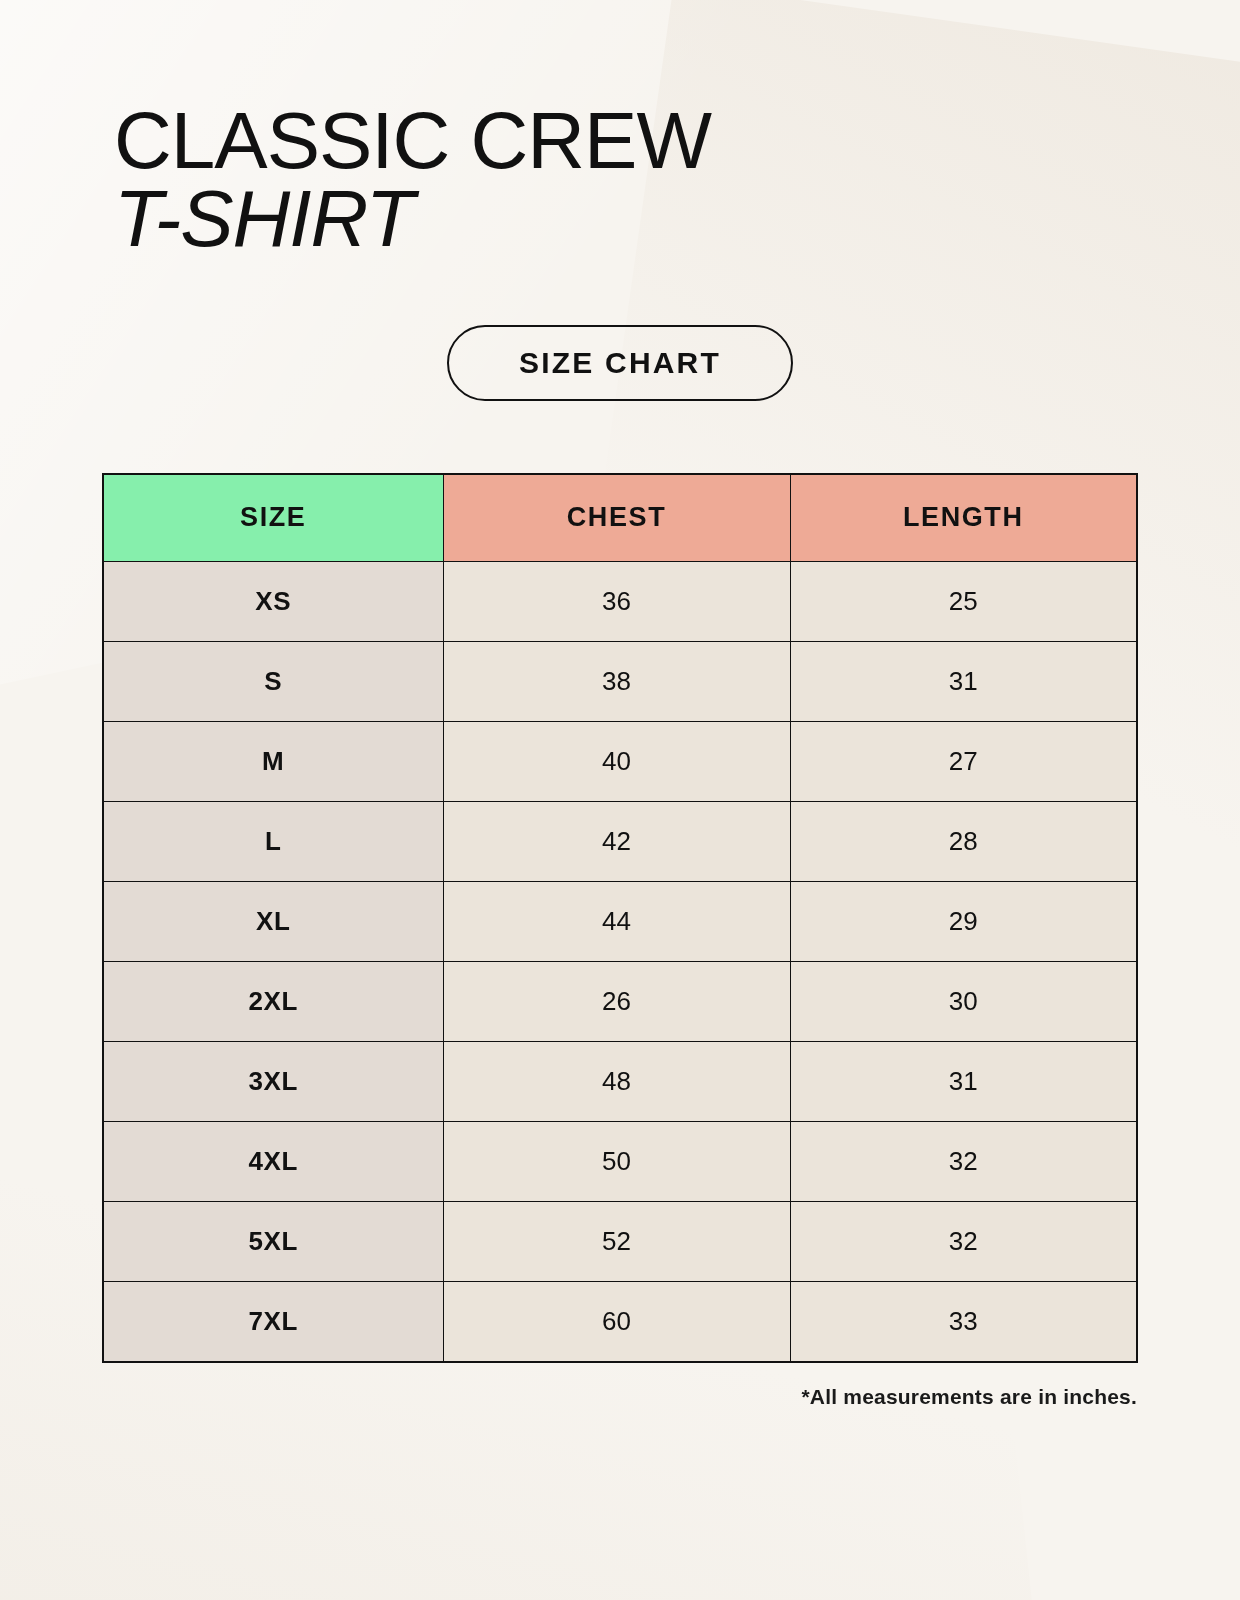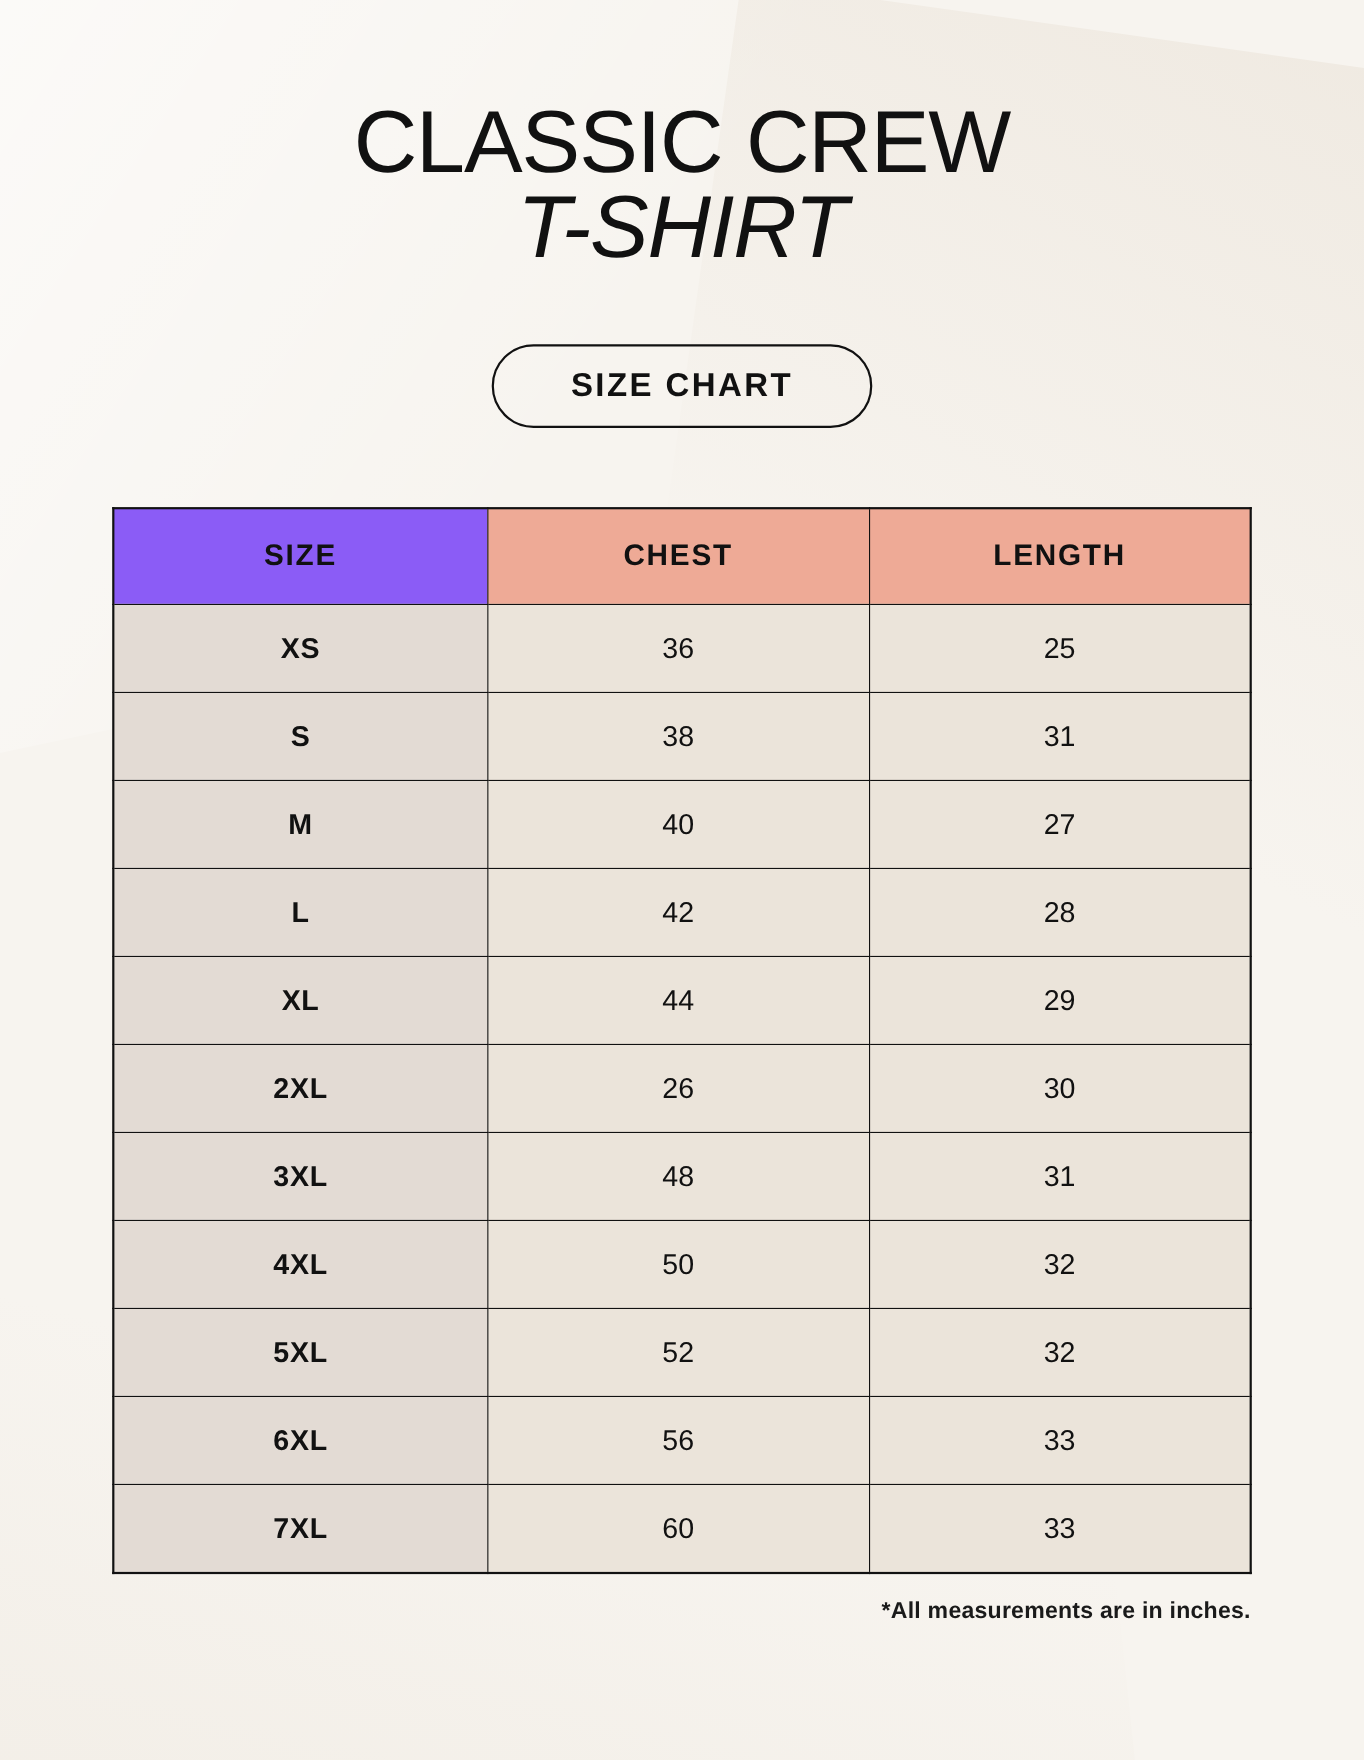--- a/index.html
+++ b/index.html
@@ -43,23 +43,22 @@
   .page {
     position: relative;
     z-index: 2;
     width: 1240px;
     height: 1600px;
     box-sizing: border-box;
     padding: 0 98px;
   }
 
   .title {
-    margin: 4px;
+    margin: 16px;
     padding-top: 86px;
-    text-align: center;
     font-size: 80px;
     line-height: 0.98;
     font-weight: 400;
     letter-spacing: -1px;
     color: #111111;
   }
   .title .line2 { display: block; font-style: italic; }
 
   .pill-wrap {
     display: flex;
@@ -99,21 +98,21 @@
     font-size: 26px;
     color: #111111;
   }
   table.size-table thead th {
     font-weight: 700;
     letter-spacing: 1.6px;
     font-size: 27px;
     height: 84px;
   }
   th.head-size {
-    background: #8b5cf6;
+    background: #86efac;
   }
   th.head-measure {
     background: #eeaa96;
   }
   td.cell-size {
     background: #e3dbd4;
     font-weight: 700;
     letter-spacing: 0.6px;
     margin-left: 15px;
   }
@@ -204,25 +203,20 @@
           <td class="cell-size">4XL</td>
           <td class="cell-val">50</td>
           <td class="cell-val">32</td>
         </tr>
         <tr>
           <td class="cell-size">5XL</td>
           <td class="cell-val">52</td>
           <td class="cell-val">32</td>
         </tr>
         <tr>
-          <td class="cell-size">6XL</td>
-          <td class="cell-val">56</td>
-          <td class="cell-val">33</td>
-        </tr>
-        <tr>
           <td class="cell-size">7XL</td>
           <td class="cell-val">60</td>
           <td class="cell-val">33</td>
         </tr>
       </tbody>
     </table>
   </div>
 
   <div class="footnote">*All measurements are in inches.</div>
 

